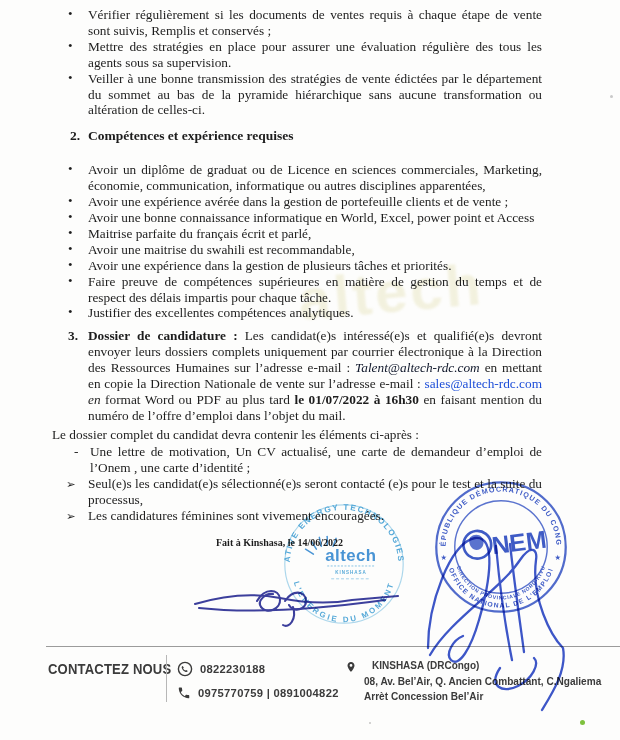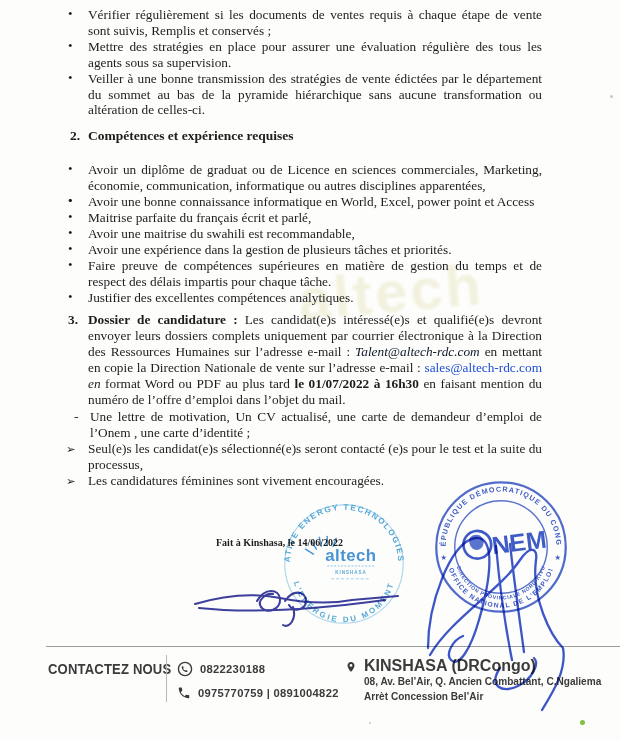--- a/index.html
+++ b/index.html
@@ -48,21 +48,21 @@
   .f-contact{position:absolute;left:48px;top:660px;z-index:1;}
   .f-head{font-size:14.5px;font-weight:bold;letter-spacing:.2px;display:inline-block;
           transform:scaleX(.9);transform-origin:left;white-space:nowrap;}
   .f-sub{margin-top:7px;font-size:10.6px;color:#6f6f6f;line-height:13px;}
   .vdiv{position:absolute;left:166px;top:655px;height:47px;border-left:1.5px solid #b7b7b7;z-index:1;}
   .f-row{position:absolute;display:flex;align-items:center;gap:7px;z-index:1;}
   .f-wa{left:177px;top:661px;}
   .f-ph{left:177px;top:686px;}
   .f-num{font-size:11.2px;font-weight:bold;letter-spacing:.3px;white-space:nowrap;}
   .f-loc{position:absolute;left:345px;top:659px;display:flex;gap:7px;z-index:1;}
-  .f-city{font-size:16px;font-weight:bold;}
+  .f-city{font-size:10px;font-weight:bold;margin-left:8px;}
   .f-addr{font-size:10.4px;font-weight:bold;line-height:13.5px;white-space:nowrap;
           display:inline-block;transform:scaleX(.97);transform-origin:left;}
   .f-loc-text{line-height:13.5px;}
 
   
   .speck{position:absolute;border-radius:50%;z-index:5;}
   .speck-green{left:580px;top:720px;width:5px;height:5px;background:#7ec13e;}
   .speck-gray1{left:610px;top:95px;width:3px;height:3px;background:#c9c9c9;}
   .speck-gray2{left:369px;top:722px;width:2px;height:2px;background:#c4c4c4;}
 </style>
@@ -95,20 +95,21 @@
       <span>Compétences et expérience requises</span>
     </div>
 
     <div class="list2">
       <div class="bi">
         <span class="mk">•</span>
         <span>Avoir un diplôme de graduat ou de Licence en sciences commerciales, Marketing, économie, communication, informatique ou autres disciplines apparentées,</span>
       </div>
       <div class="bi">
         <span class="mk">•</span>
+        <span>Avoir une expérience avérée dans la gestion de portefeuille clients et de vente ;</span>
       </div>
       <div class="bi">
         <span class="mk">•</span>
         <span>Avoir une bonne connaissance informatique en World, Excel, power point et Access</span>
       </div>
       <div class="bi">
         <span class="mk">•</span>
         <span>Maitrise parfaite du français écrit et parlé,</span>
       </div>
       <div class="bi">
@@ -126,20 +127,21 @@
       <div class="bi">
         <span class="mk">•</span>
         <span>Justifier des excellentes compétences analytiques.</span>
       </div>
     </div>
 
     <div class="numpara">
       <span class="num">3.</span><span class="b">Dossier de candidature :</span><span> Les candidat(e)s intéressé(e)s et qualifié(e)s devront envoyer leurs dossiers complets uniquement par courrier électronique à la Direction des Ressources Humaines sur l’adresse e-mail : </span><span class="email1">Talent@altech-rdc.com</span><span> en mettant en copie la Direction Nationale de vente sur l’adresse e-mail : </span><span class="email2">sales@altech-rdc.com</span><span class="i"> en</span><span> format Word ou PDF au plus tard </span><span class="b">le 01/07/2022 à 16h30</span><span> en faisant mention du numéro de l’offre d’emploi dans l’objet du mail.</span>
     </div>
 
+    <div class="intro">Le dossier complet du candidat devra contenir les éléments ci-après :</div>
 
     <div class="dash-item">
       <span class="mk">-</span>
       <span>Une lettre de motivation, Un CV actualisé, une carte de demandeur d’emploi de l’Onem , une carte d’identité ;</span>
     </div>
 
     <div class="arrow-item">
       <span class="mk">➢</span>
       <span>Seul(e)s les candidat(e)s sélectionné(e)s seront contacté (e)s pour le test et la suite du processus,</span>
     </div>

